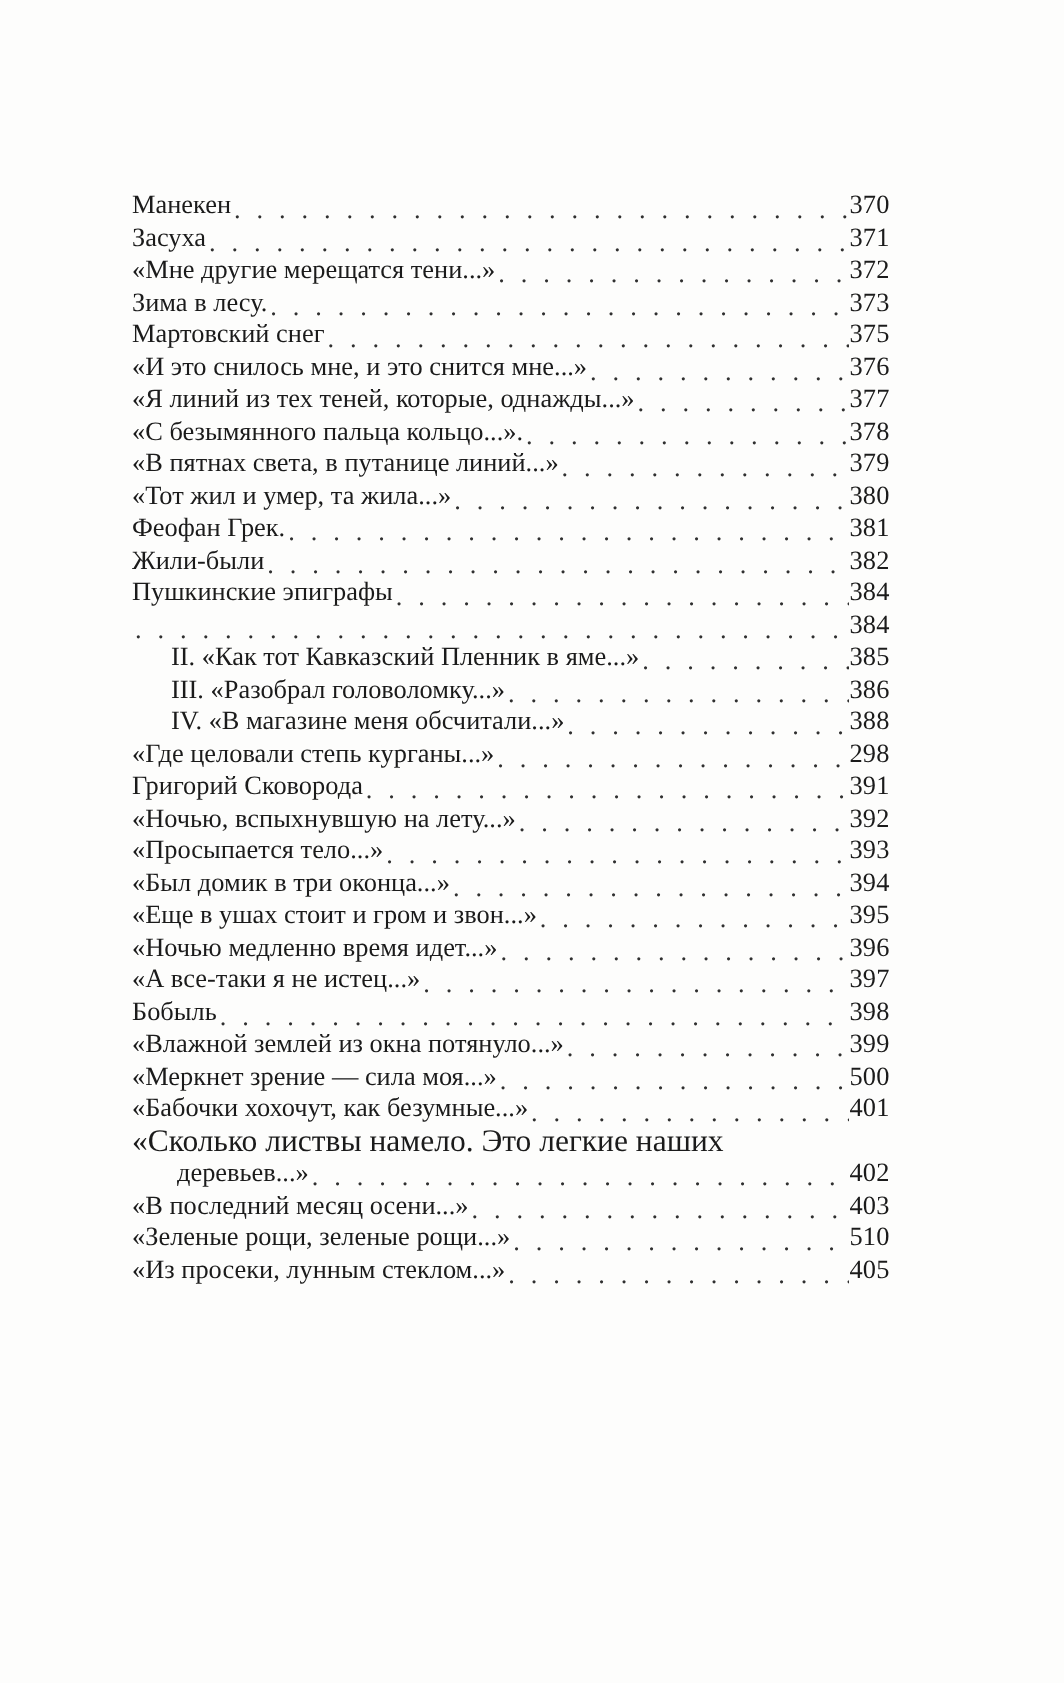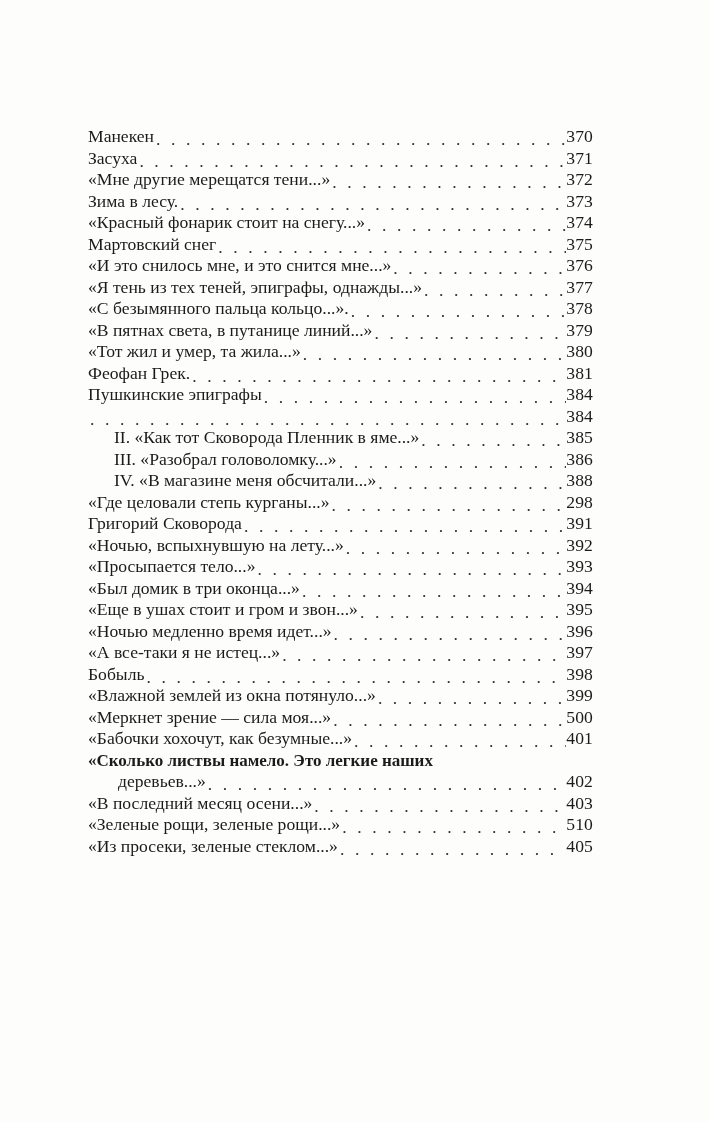--- a/index.html
+++ b/index.html
@@ -76,23 +76,22 @@
   .lvl-1 .entry-title { padding-left: 0; text-align: center; }
   .lvl-2 .entry-title { padding-left: 26px; }
 
   
   .toc-entry.wrapped {
     display: block;
     white-space: normal;
   }
   .toc-entry.wrapped .wrap-first {
     display: block;
-    font-size: 17px;
+    font-size: 21px;
     line-height: 21.5px;
-    font-weight: bold;
   }
   .toc-entry.wrapped .wrap-second {
     display: flex;
     align-items: baseline;
     font-size: 17.6px;
     line-height: 21.5px;
     white-space: nowrap;
   }
   .toc-entry.wrapped .wrap-second .entry-title {
     padding-left: 30px;
@@ -117,36 +116,31 @@
         <span class="entry-title">«Мне другие мерещатся тени...»</span>
         <span class="leader"></span>
         <span class="entry-page">372</span>
       </div>
       <div class="toc-entry lvl-1">
         <span class="entry-title">Зима в лесу.</span>
         <span class="leader"></span>
         <span class="entry-page">373</span>
       </div>
       <div class="toc-entry lvl-1">
-        <span class="entry-title">«Красный фонарик стоит на снегу...»</span>
-        <span class="leader"></span>
-        <span class="entry-page">374</span>
-      </div>
-      <div class="toc-entry lvl-1">
         <span class="entry-title">Мартовский снег</span>
         <span class="leader"></span>
         <span class="entry-page">375</span>
       </div>
       <div class="toc-entry lvl-1">
         <span class="entry-title">«И это снилось мне, и это снится мне...»</span>
         <span class="leader"></span>
         <span class="entry-page">376</span>
       </div>
       <div class="toc-entry lvl-1">
-        <span class="entry-title">«Я тень из тех теней, эпиграфы, однажды...»</span>
+        <span class="entry-title">«Я линий из тех теней, которые, однажды...»</span>
         <span class="leader"></span>
         <span class="entry-page">377</span>
       </div>
       <div class="toc-entry lvl-1">
         <span class="entry-title">«С безымянного пальца кольцо...».</span>
         <span class="leader"></span>
         <span class="entry-page">378</span>
       </div>
       <div class="toc-entry lvl-1">
         <span class="entry-title">«В пятнах света, в путанице линий...»</span>
@@ -157,30 +151,35 @@
         <span class="entry-title">«Тот жил и умер, та жила...»</span>
         <span class="leader"></span>
         <span class="entry-page">380</span>
       </div>
       <div class="toc-entry lvl-1">
         <span class="entry-title">Феофан Грек.</span>
         <span class="leader"></span>
         <span class="entry-page">381</span>
       </div>
       <div class="toc-entry lvl-1">
+        <span class="entry-title">Жили-были</span>
+        <span class="leader"></span>
+        <span class="entry-page">382</span>
+      </div>
+      <div class="toc-entry lvl-1">
         <span class="entry-title">Пушкинские эпиграфы</span>
         <span class="leader"></span>
         <span class="entry-page">384</span>
       </div>
       <div class="toc-entry lvl-2">
         <span class="leader"></span>
         <span class="entry-page">384</span>
       </div>
       <div class="toc-entry lvl-2">
-        <span class="entry-title">II. «Как тот Сковорода Пленник в яме...»</span>
+        <span class="entry-title">II. «Как тот Кавказский Пленник в яме...»</span>
         <span class="leader"></span>
         <span class="entry-page">385</span>
       </div>
       <div class="toc-entry lvl-2">
         <span class="entry-title">III. «Разобрал головоломку...»</span>
         <span class="leader"></span>
         <span class="entry-page">386</span>
       </div>
       <div class="toc-entry lvl-2">
         <span class="entry-title">IV. «В магазине меня обсчитали...»</span>
@@ -259,18 +258,18 @@
         <span class="entry-title">«В последний месяц осени...»</span>
         <span class="leader"></span>
         <span class="entry-page">403</span>
       </div>
       <div class="toc-entry lvl-1">
         <span class="entry-title">«Зеленые рощи, зеленые рощи...»</span>
         <span class="leader"></span>
         <span class="entry-page">510</span>
       </div>
       <div class="toc-entry lvl-1">
-        <span class="entry-title">«Из просеки, зеленые стеклом...»</span>
+        <span class="entry-title">«Из просеки, лунным стеклом...»</span>
         <span class="leader"></span>
         <span class="entry-page">405</span>
       </div>
     </div>
 </div>
 
 </body></html>

